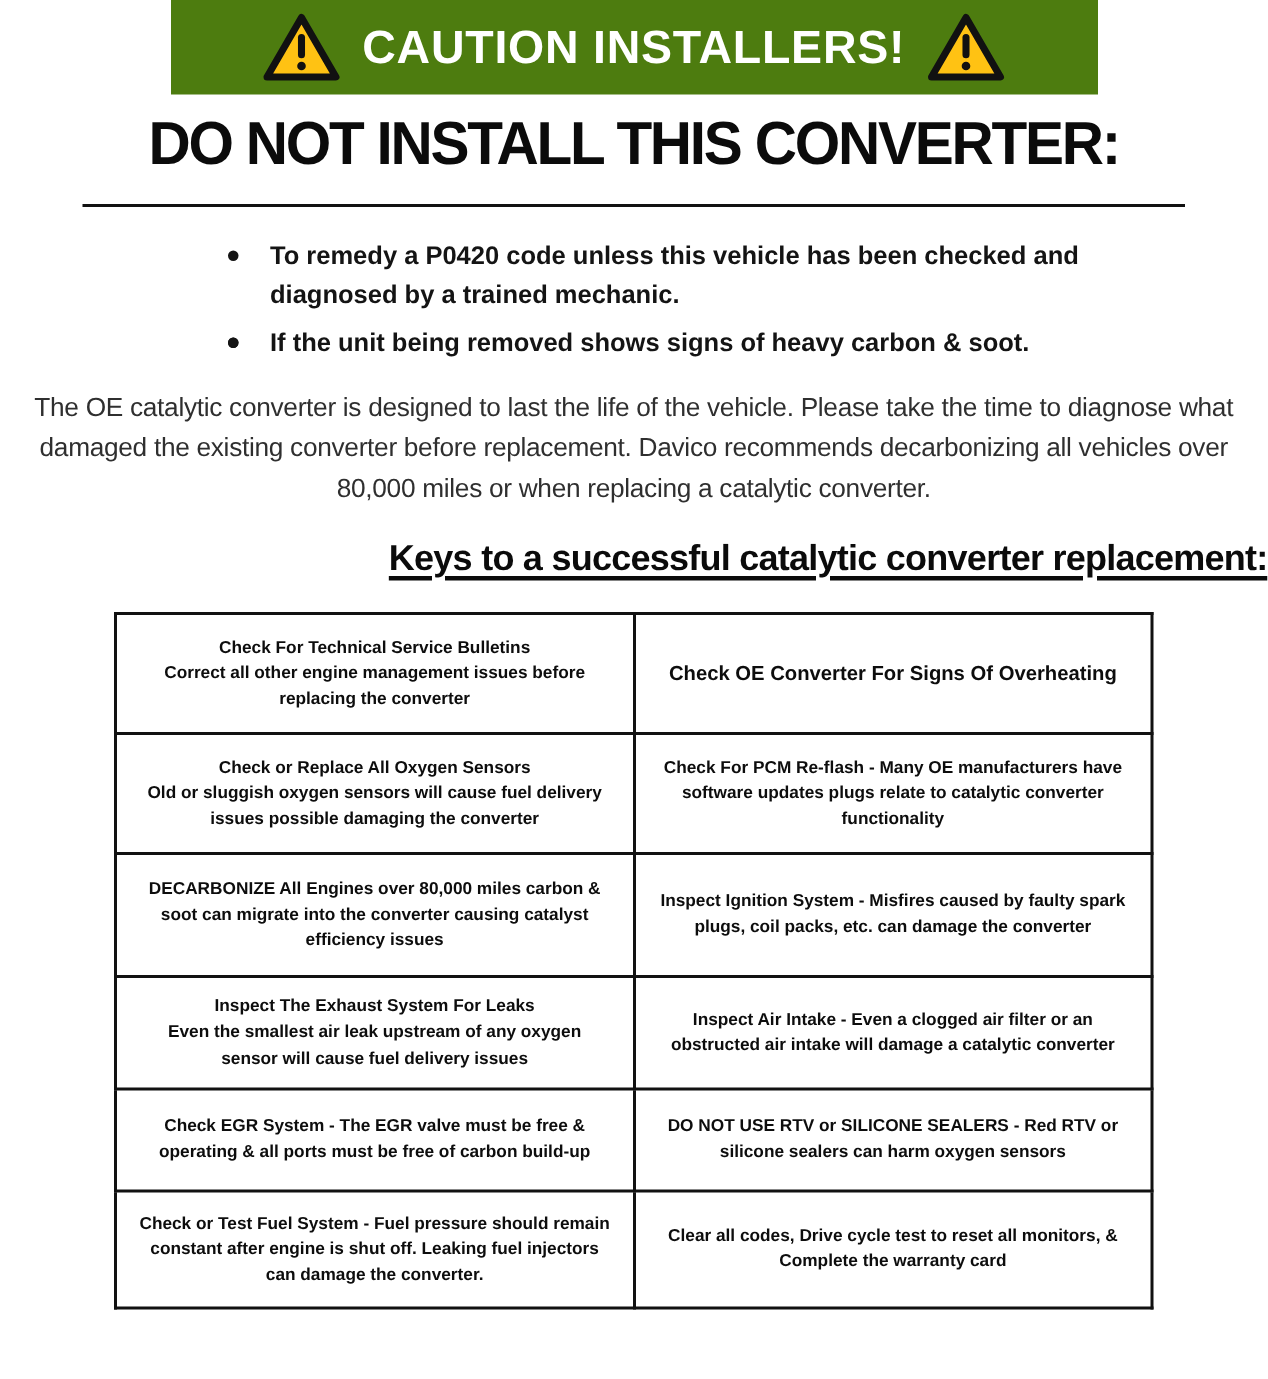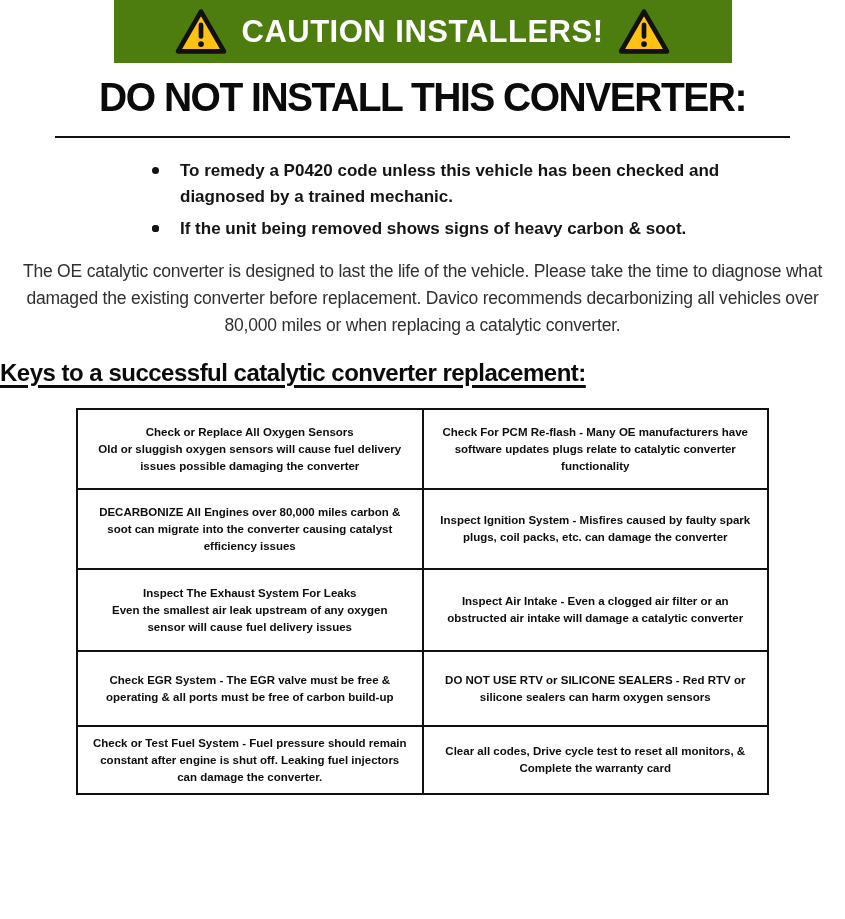--- a/index.html
+++ b/index.html
@@ -75,21 +75,21 @@
     text-align: center;
     font-size: 17.5px;
     line-height: 1.55;
     color: #2f2f2f;
     letter-spacing: -0.2px;
   }
 
   
   .keys-heading {
     margin-top: 20px;
-    text-align: left;
+    text-align: right;
     font-size: 24px;
     font-weight: bold;
     letter-spacing: -0.5px;
     text-decoration: underline;
     text-decoration-thickness: 2.5px;
     text-underline-offset: 4px;
     color: #0b0b0b;
   }
 
   
@@ -154,20 +154,25 @@
     </li>
   </ul>
 
   <p class="intro">The OE catalytic converter is designed to last the life of the vehicle. Please take the time to diagnose what damaged the existing converter before replacement. Davico recommends decarbonizing all vehicles over 80,000 miles or when replacing a catalytic converter.</p>
 
   <h2 class="keys-heading">Keys to a successful catalytic converter replacement:</h2>
 
   <table class="keys-table">
     <tbody>
       <tr>
+        <td>Check For Technical Service Bulletins
+Correct all other engine management issues before replacing the converter</td>
+        <td class="big-cell">Check OE Converter For Signs Of Overheating</td>
+      </tr>
+      <tr>
         <td>Check or Replace All Oxygen Sensors
 Old or sluggish oxygen sensors will cause fuel delivery issues possible damaging the converter</td>
         <td>Check For PCM Re-flash - Many OE manufacturers have software updates plugs relate to catalytic converter functionality</td>
       </tr>
       <tr>
         <td>DECARBONIZE All Engines over 80,000 miles carbon &amp; soot can migrate into the converter causing catalyst efficiency issues</td>
         <td>Inspect Ignition System - Misfires caused by faulty spark plugs, coil packs, etc. can damage the converter</td>
       </tr>
       <tr>
         <td>Inspect The Exhaust System For Leaks

